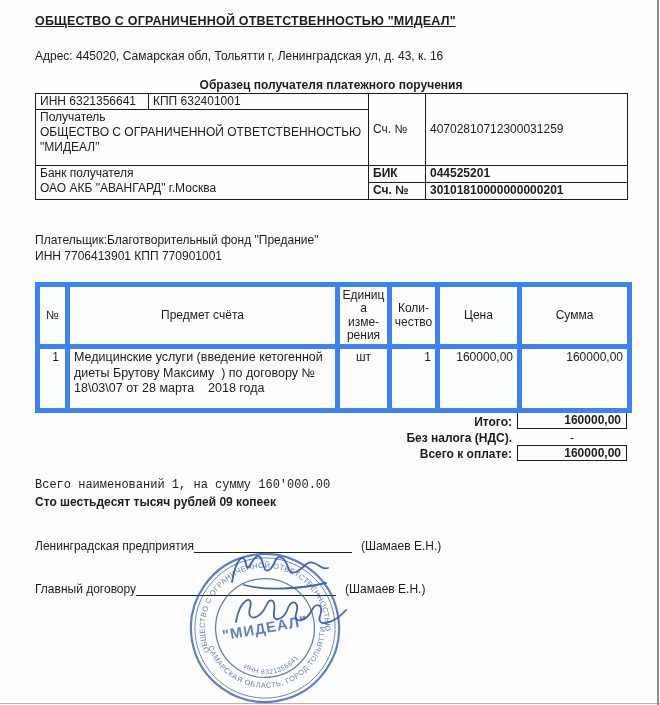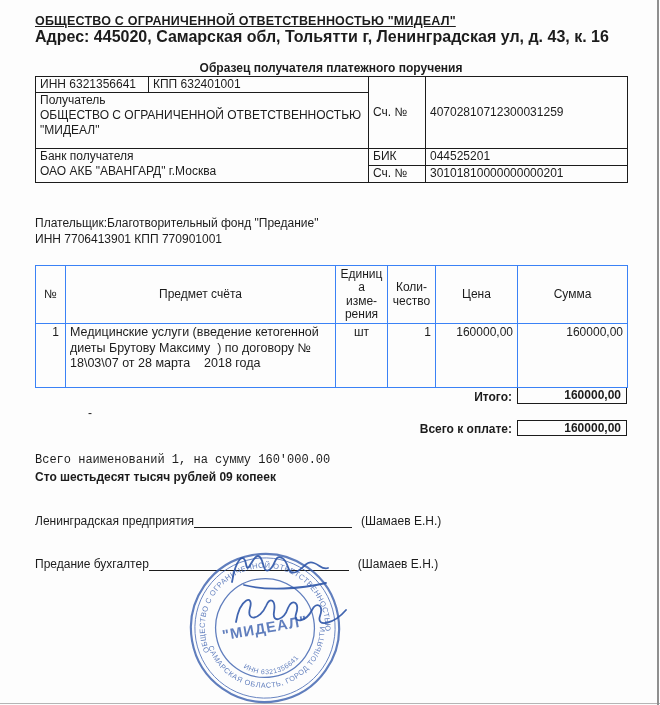--- a/index.html
+++ b/index.html
@@ -18,47 +18,47 @@
     width: 2px; height: 100%; background: #8f8f8f;
   }
   .page::before {
     content: ""; position: absolute; left: 0; bottom: 1px;
     width: 100%; height: 1px; background: #b5b5b5;
   }
   .company-name {
     font-size: 12.5px; font-weight: bold; text-decoration: underline;
     letter-spacing: 0.2px;
   }
-  .address { font-size: 16px; font-weight: bold; }
+  .address { margin-top: 21px; font-size: 12px; font-weight: normal; }
   .sample-title {
     width: 592px; margin-top: 15px; margin-bottom: 1px;
     text-align: center; font-size: 12px; font-weight: bold;
   }
 
   table { border-collapse: collapse; table-layout: fixed; }
   .bank-table { width: 592px; }
   .bank-table td {
     border: 1px solid #1c1c1c; padding: 0 4px;
     font-size: 12px; line-height: 1.25; vertical-align: top; overflow: hidden;
   }
   .bank-table .r1 td { height: 16px; }
   .bank-table .c-recipient { height: 56px; }
   .bank-table .c-bank { height: 34px; }
   .bank-table .c-acct-label, .bank-table .c-acct-num { vertical-align: middle; }
-  .bank-table .r3 td.small, .bank-table .r4 td { height: 17px; }
+  .bank-table .r3 td.small, .bank-table .r4 td { height: 17px; font-weight: bold; }
 
   .invoice-title {
     width: 592px; margin-top: 27px; text-align: center;
     font-size: 15.5px; font-weight: bold; letter-spacing: 0.2px;
     white-space: pre;
   }
   .payer { margin-top: 33px; font-size: 12px; line-height: 1.32; }
 
   .items-table { width: 592px; margin-top: 17px; }
-  .items-table th, .items-table td { border: 1px solid #3b82f6; font-size: 12px; }
+  .items-table th, .items-table td { border: 5px solid #3b82f6; font-size: 12px; }
   .items-table thead th {
     font-weight: normal; text-align: center; vertical-align: middle;
     height: 58px; white-space: pre-line; line-height: 1.12; padding: 2px 1px;
   }
   .items-table tbody td { vertical-align: top; padding: 1px 4px; line-height: 1.22; height: 64px; }
   .items-table td.num { text-align: right; padding-right: 6px; }
   .items-table td.subject { font-size: 12.5px; white-space: pre-wrap; }
   .items-table td.unit { text-align: center; }
   .items-table td.qty, .items-table td.price, .items-table td.sum { text-align: right; }
 
@@ -175,39 +175,40 @@
       </tr>
     </tbody>
   </table>
 
   <div class="totals">
     <div class="t-row first">
       <div class="t-label">Итого:</div>
       <div class="t-value boxed">160000,00</div>
     </div>
     <div class="t-row">
+      <div class="t-label">Без налога (НДС).</div>
       <div class="t-value dash">-</div>
     </div>
     <div class="t-row">
       <div class="t-label">Всего к оплате:</div>
       <div class="t-value boxed">160000,00</div>
     </div>
   </div>
 
   <div class="summary">Всего наименований 1, на сумму 160'000.00</div>
   <div class="words">Сто шестьдесят тысяч рублей 09 копеек</div>
 
   <div class="sig-row">
     <span>Ленинградская предприятия</span>
     <span class="sig-line l1"></span>
     <span class="sig-name">(Шамаев Е.Н.)</span>
   </div>
 
   <div class="sig-row second">
-    <span>Предание бухгалтер</span>
+    <span>Главный договору</span>
     <span class="sig-line l2"></span>
     <span class="sig-name">(Шамаев Е.Н.)</span>
   </div>
 
   <svg class="stamp" viewBox="0 0 160 160">
     <g stroke="#3a5fae" fill="#3a5fae">
       <defs>
         <path id="arc-top" d="M 80 141 A 61 61 0 1 1 80 19 A 61 61 0 1 1 80 141" fill="none" stroke="none"></path>
         <path id="arc-bottom" d="M 19.5 80 A 60.5 60.5 0 0 0 140.5 80" fill="none" stroke="none"></path>
         <path id="arc-inner" d="M 39 86 A 41 41 0 0 0 121 86" fill="none" stroke="none"></path>

